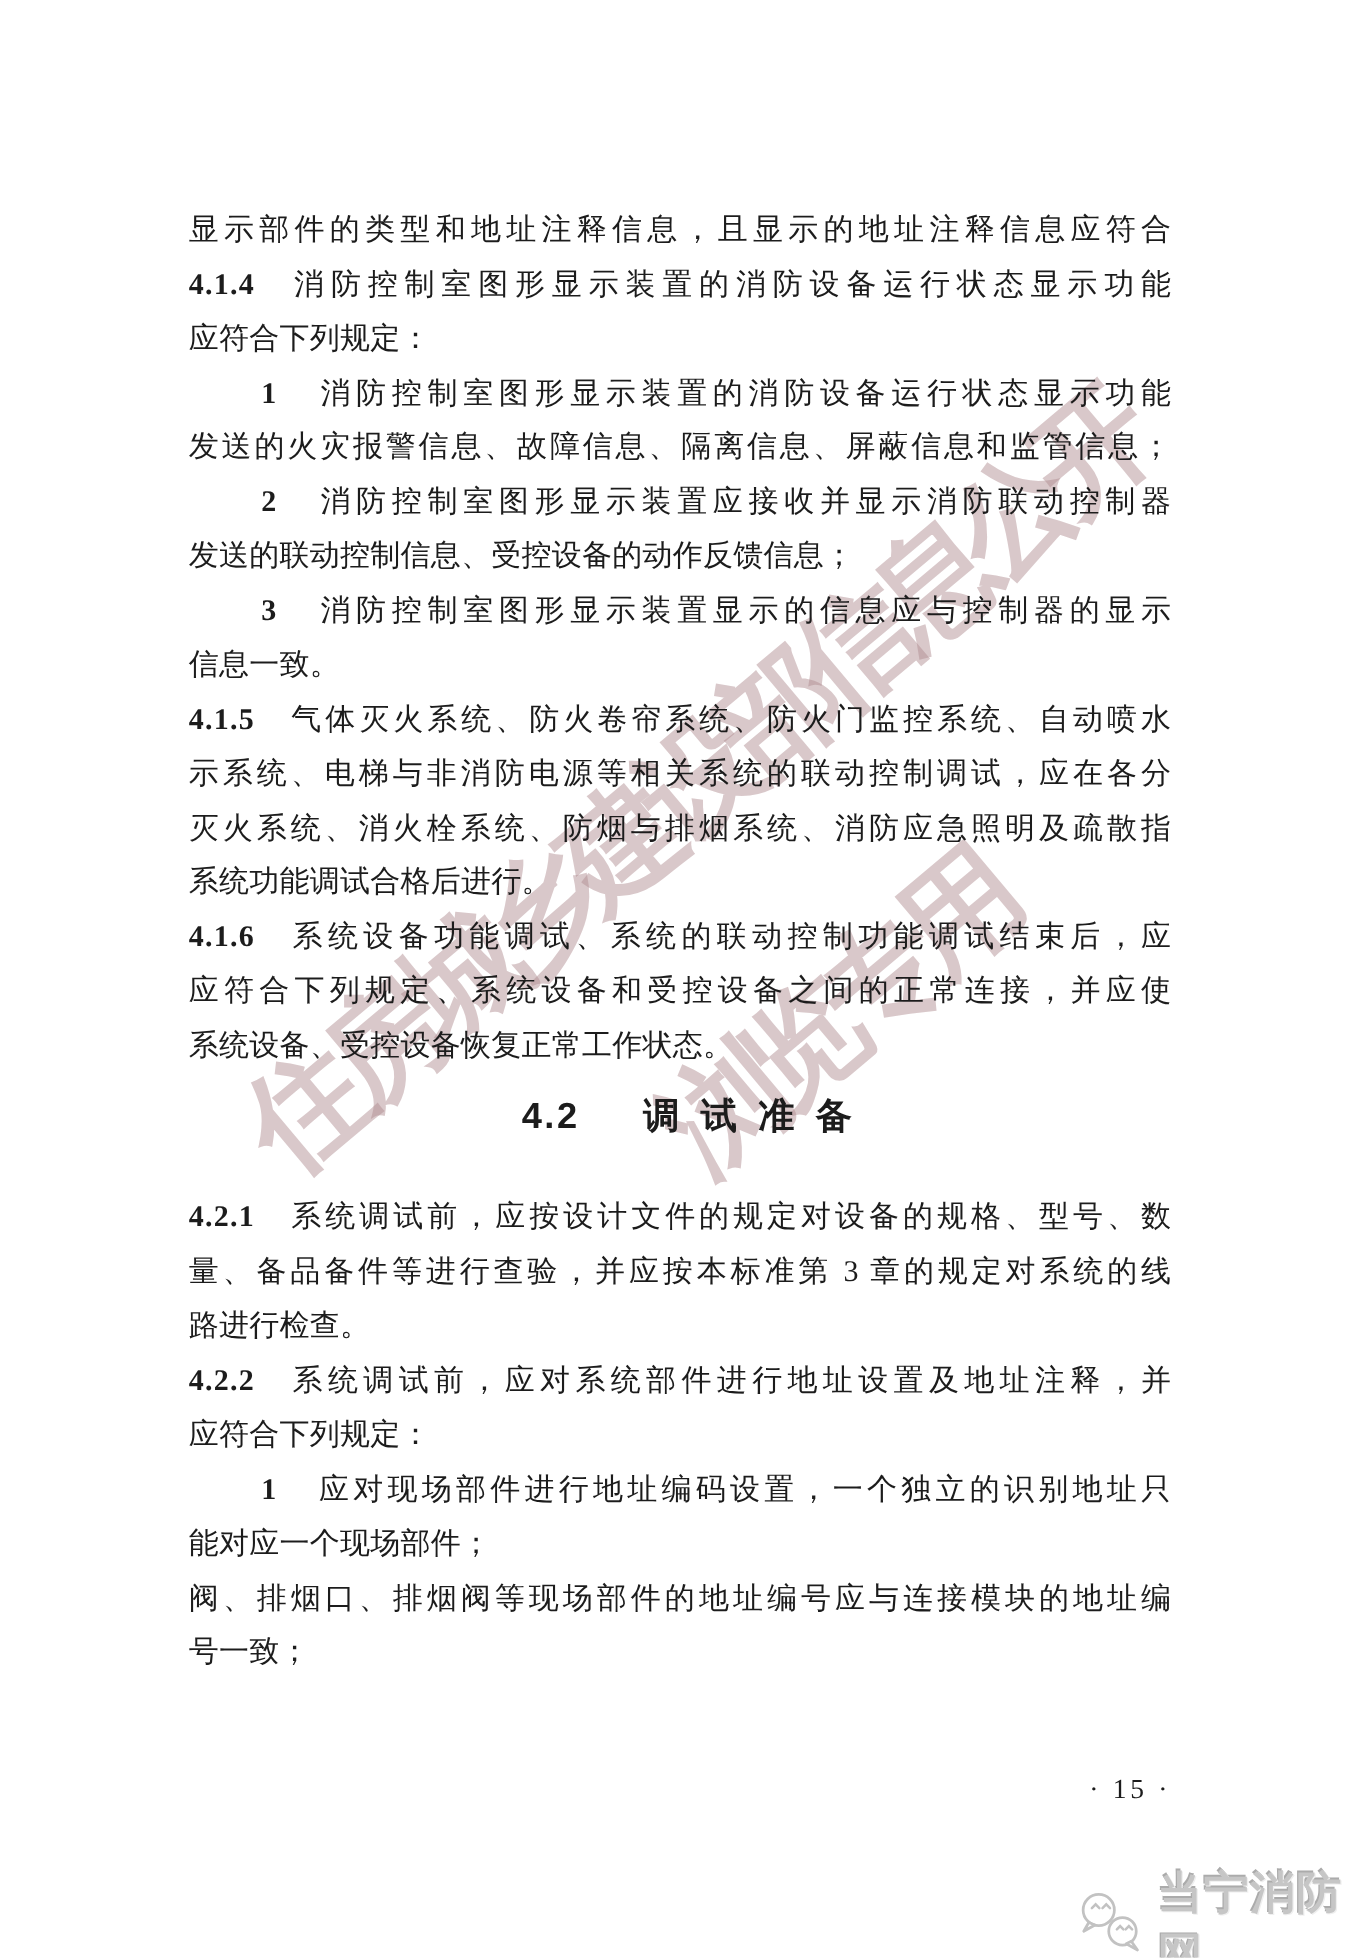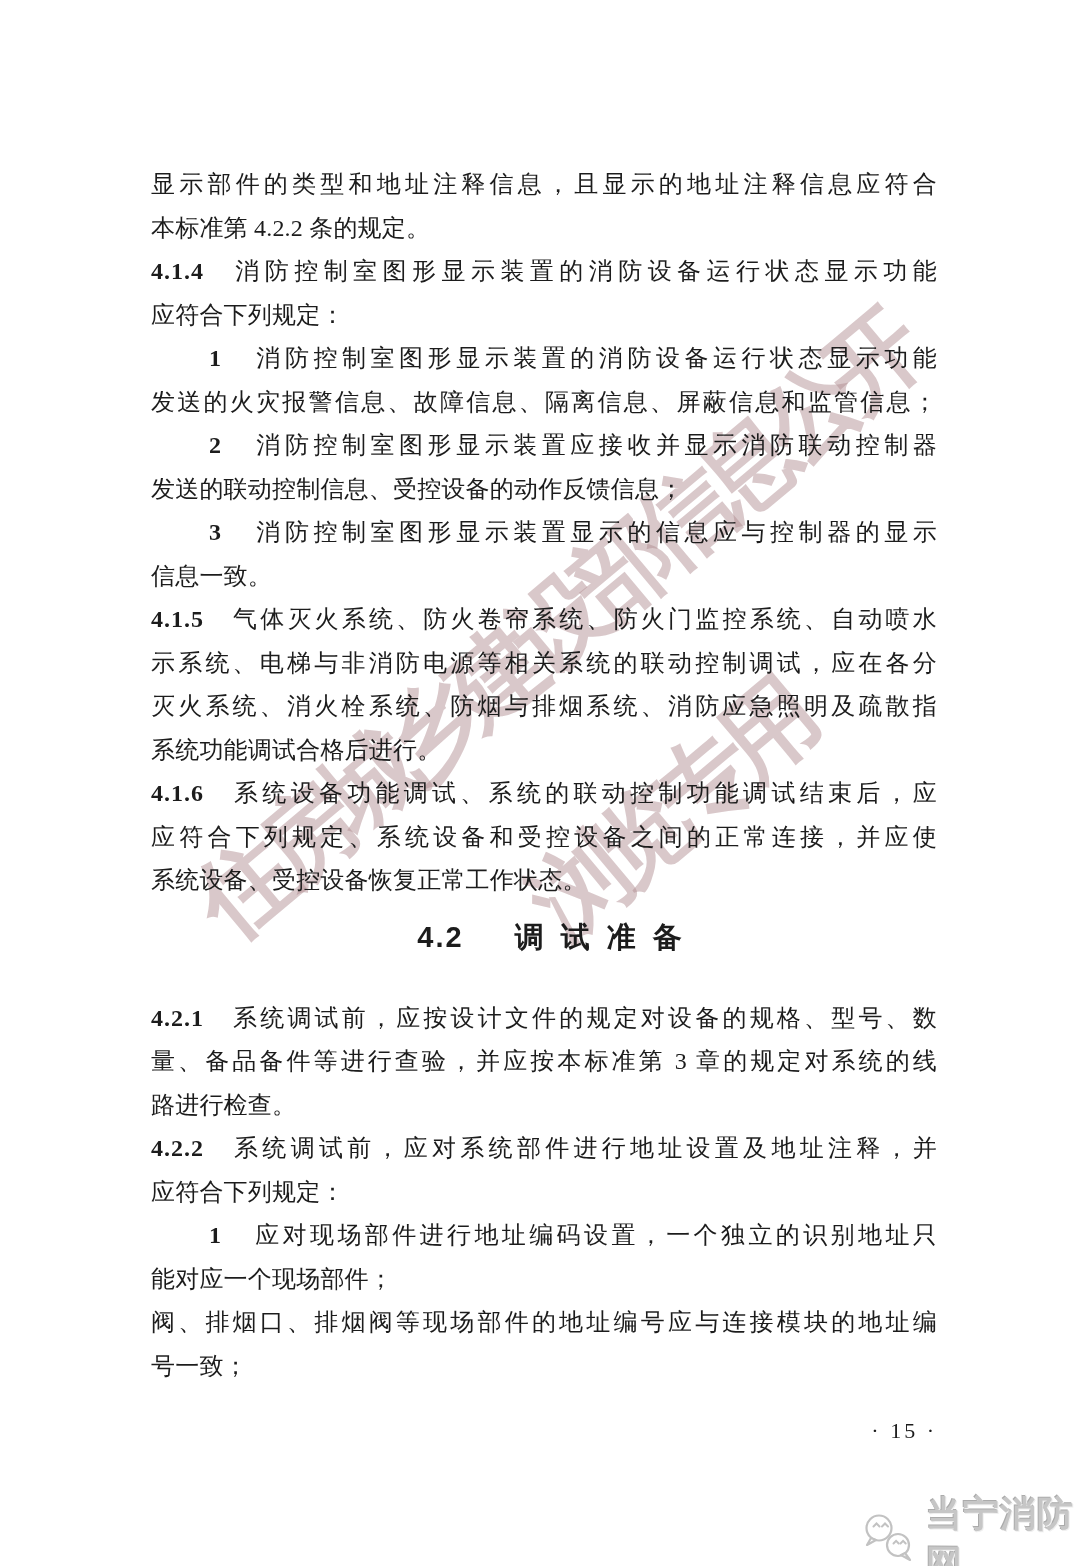--- a/index.html
+++ b/index.html
@@ -91,21 +91,20 @@
 <body>
 
 <div class="page">
 
   <div class="wm" id="wm1">住房城乡建设部信息公开</div>
 
   <div class="wm" id="wm2">浏览专用</div>
 
   <div class="column" id="column">
       <div class="line fill"><span>显示部件的类型和地址注释信息，且显示的地址注释信息应符合</span></div>
-      <div class="line"><span>本标准第 4.2.2 条的规定。</span></div>
       <div class="line fill"><span class="num">4.1.4</span><span>消防控制室图形显示装置的消防设备运行状态显示功能</span></div>
       <div class="line"><span>应符合下列规定：</span></div>
       <div class="line fill indent"><span class="num">1</span><span>消防控制室图形显示装置的消防设备运行状态显示功能</span></div>
       <div class="line fill"><span>发送的火灾报警信息、故障信息、隔离信息、屏蔽信息和监管信息；</span></div>
       <div class="line fill indent"><span class="num">2</span><span>消防控制室图形显示装置应接收并显示消防联动控制器</span></div>
       <div class="line"><span>发送的联动控制信息、受控设备的动作反馈信息；</span></div>
       <div class="line fill indent"><span class="num">3</span><span>消防控制室图形显示装置显示的信息应与控制器的显示</span></div>
       <div class="line"><span>信息一致。</span></div>
       <div class="line fill"><span class="num">4.1.5</span><span>气体灭火系统、防火卷帘系统、防火门监控系统、自动喷水</span></div>
       <div class="line fill"><span>示系统、电梯与非消防电源等相关系统的联动控制调试，应在各分</span></div>

